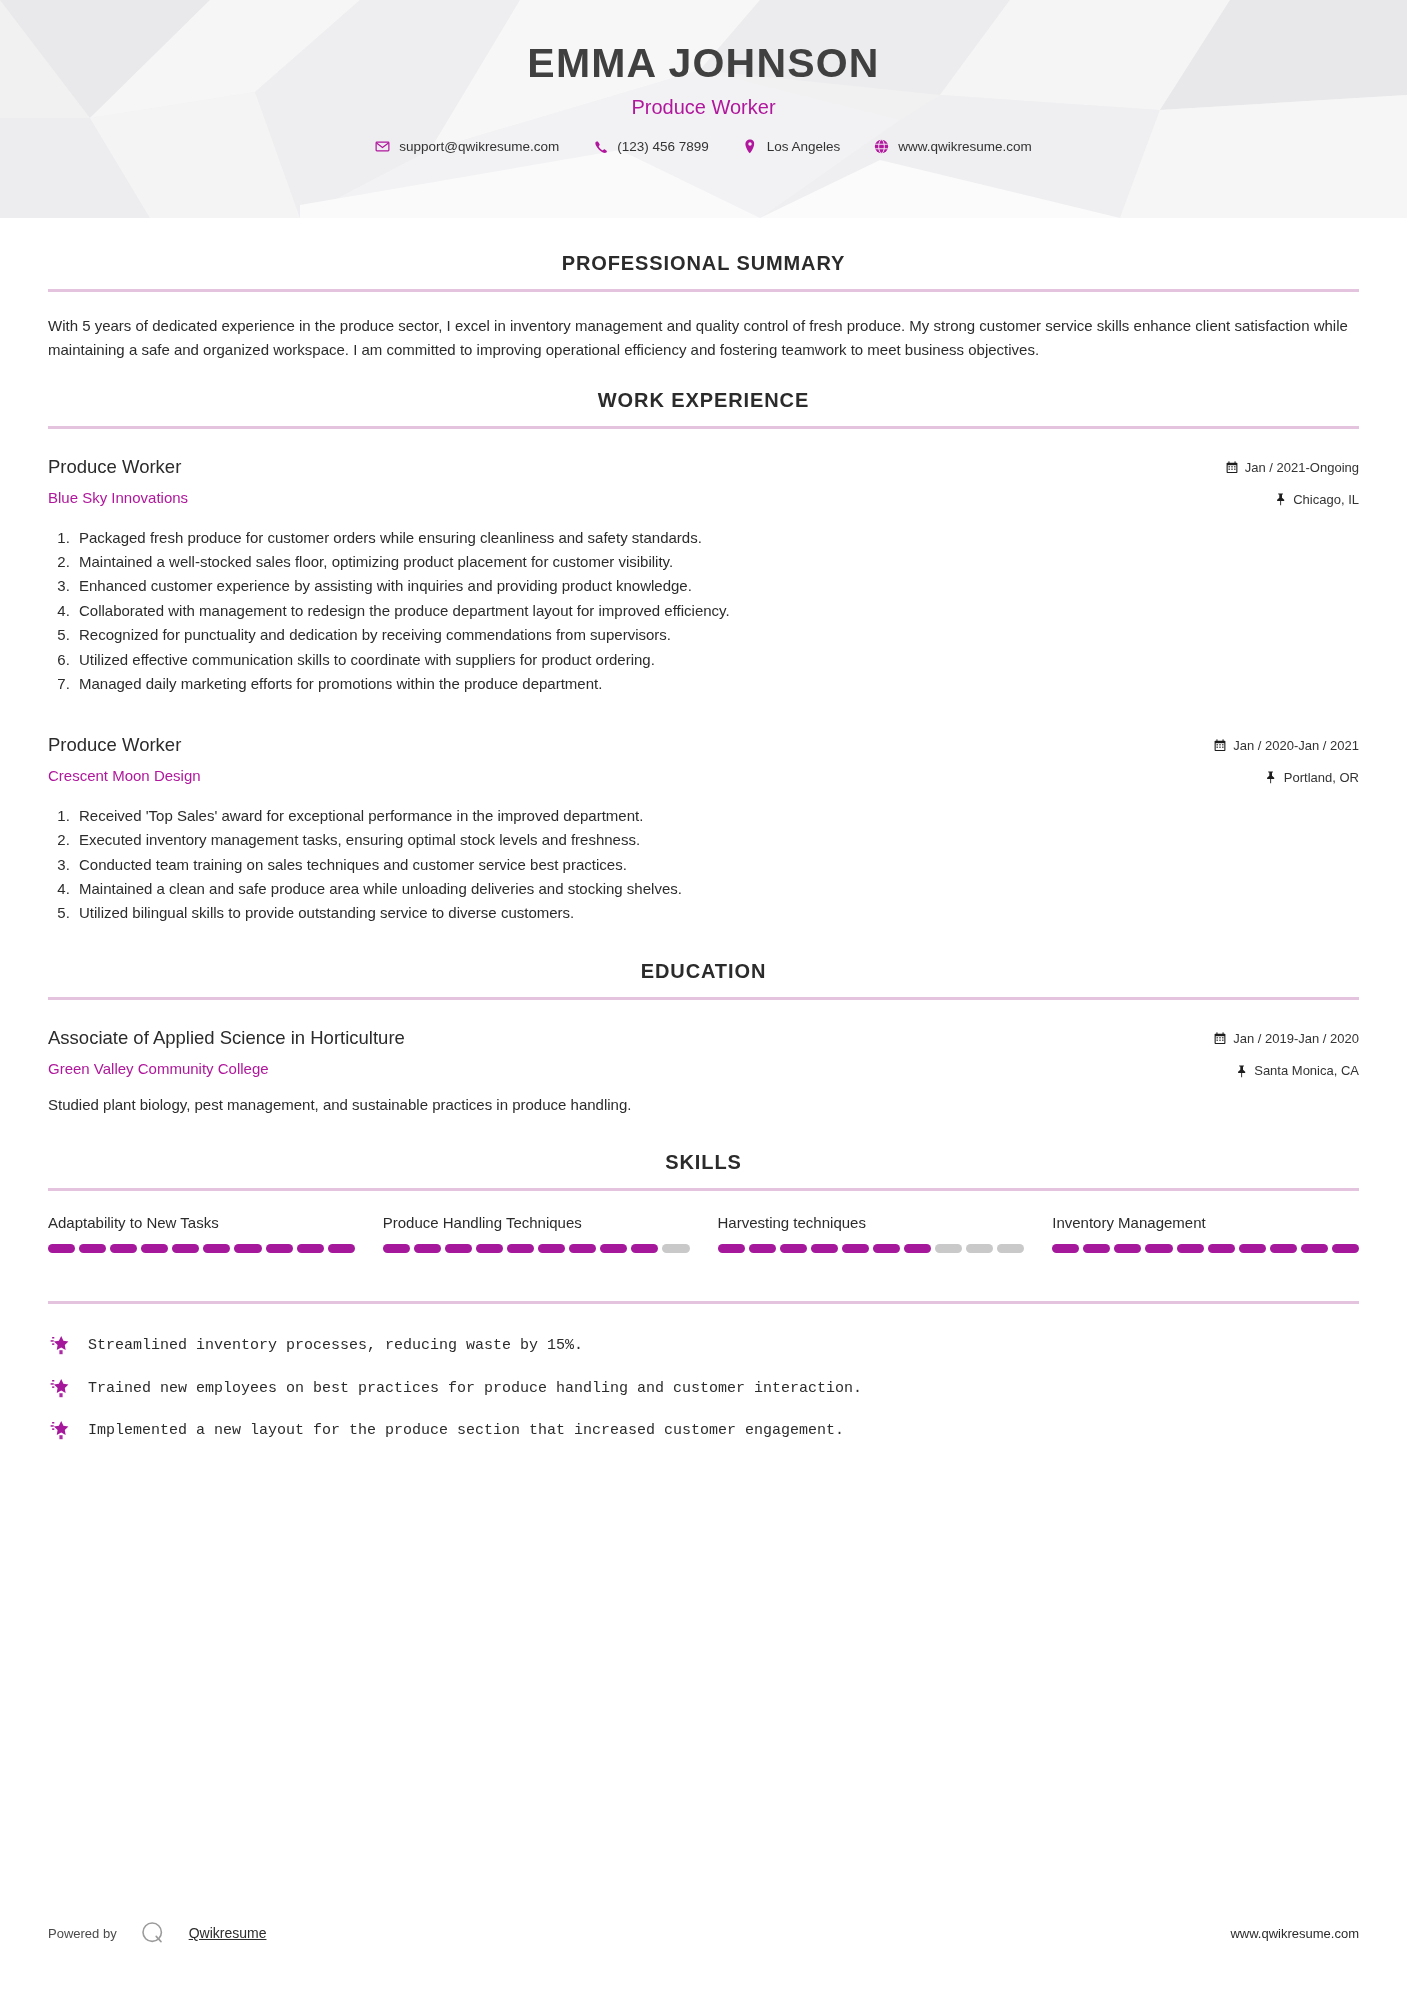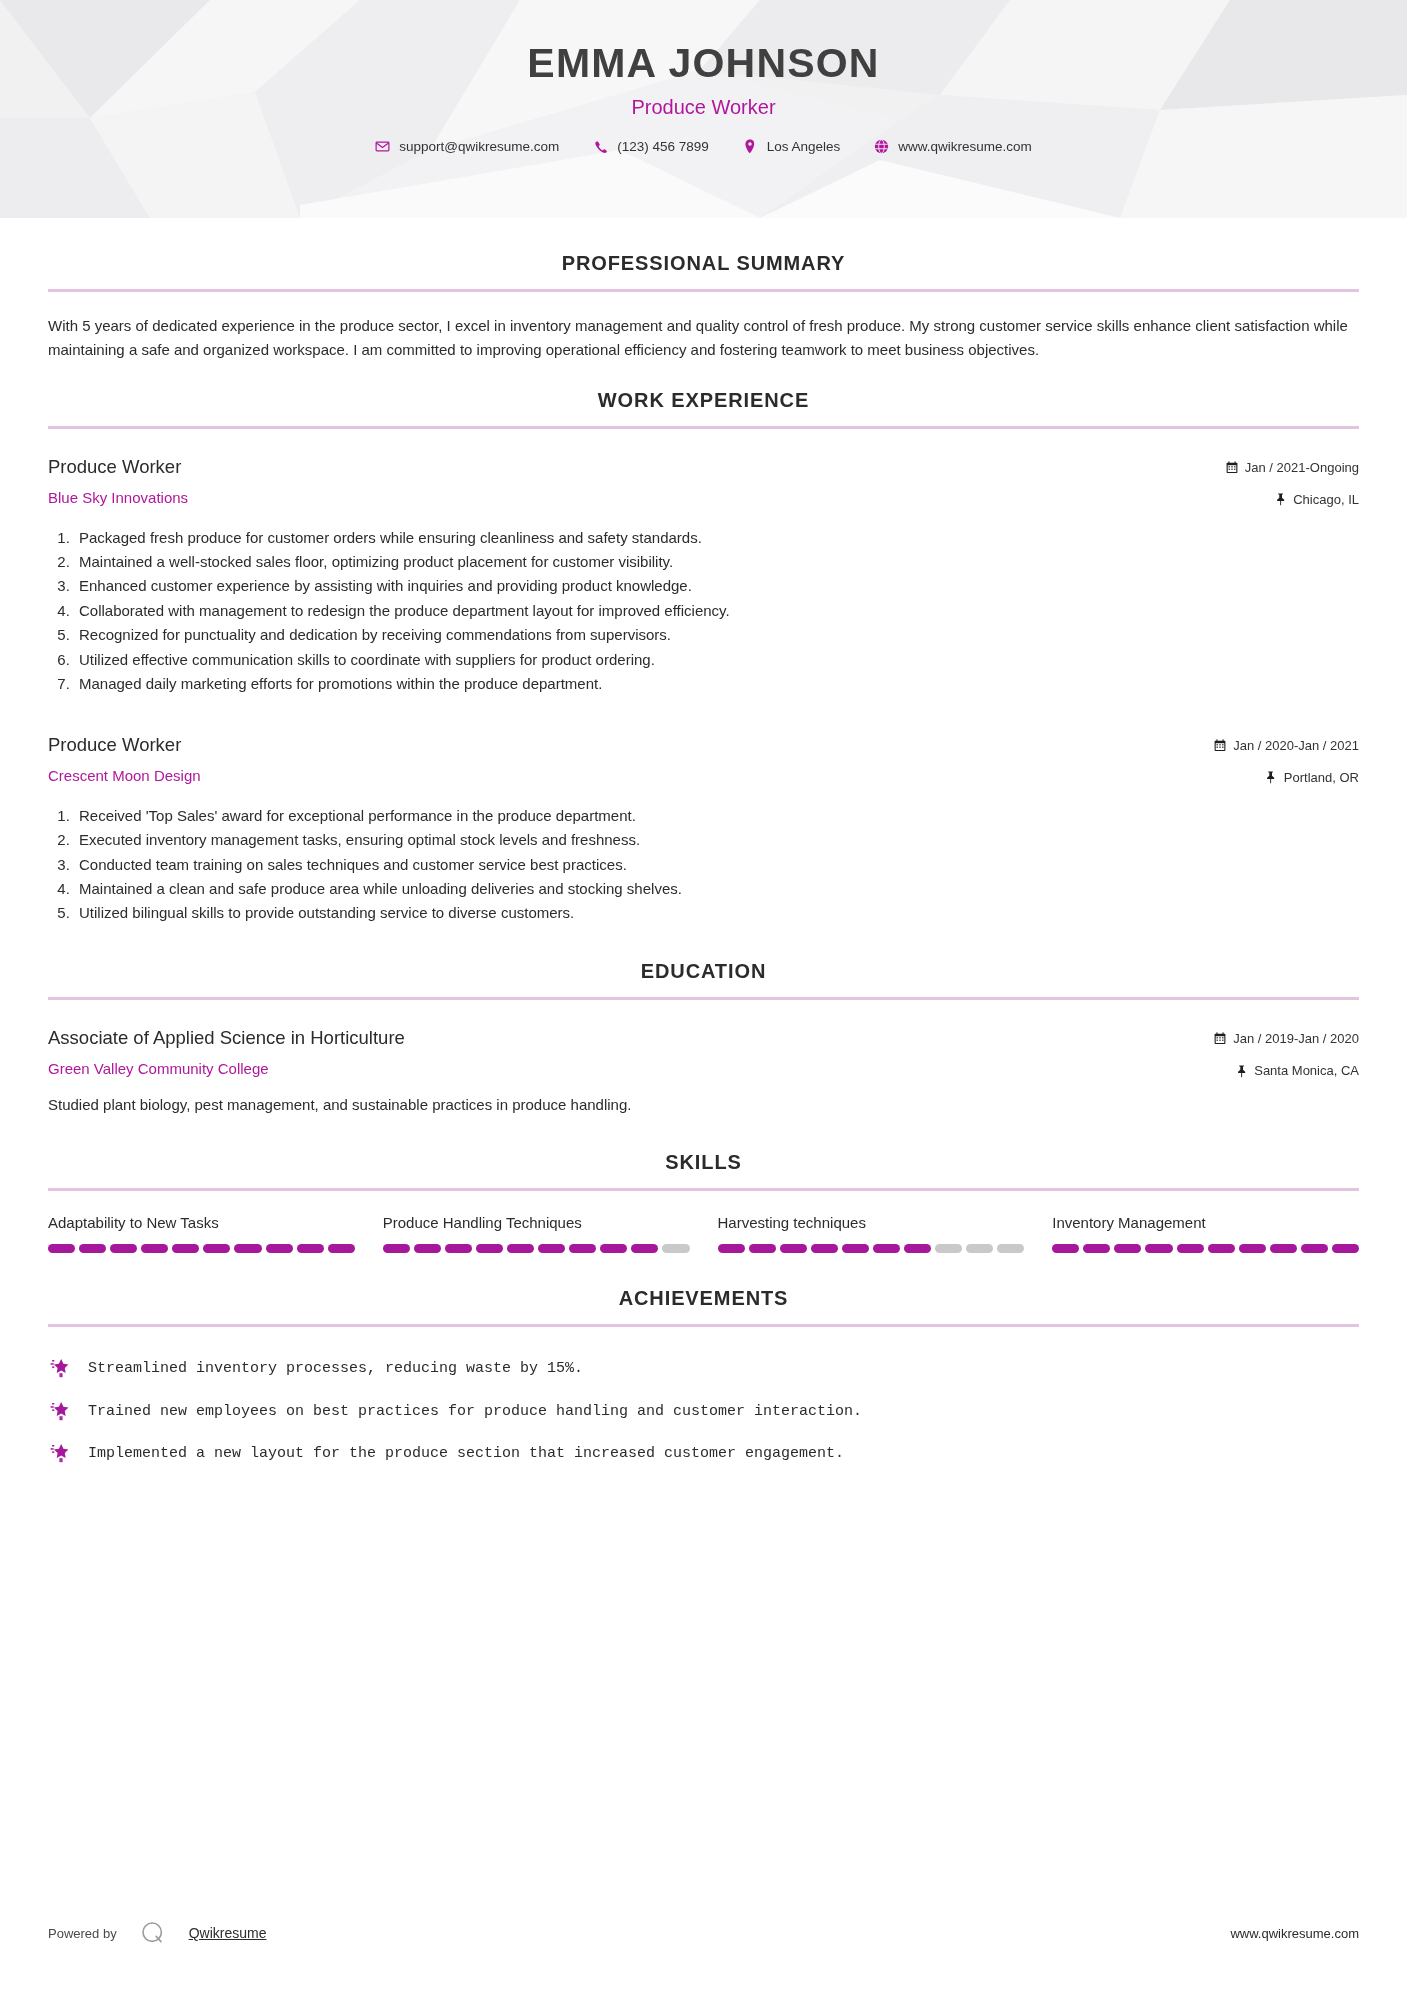--- a/index.html
+++ b/index.html
@@ -417,21 +417,21 @@
             <span class="micon">
               <svg width="11" height="13" viewBox="0 0 11 13" fill="currentColor">
                 <path d="M3.1 0.5h4.8v1.1H7v3.2l2.2 1.9v1.2H6.1v4.4h-.9V7.9H2.1V6.7L4.3 4.8V1.6h-.9z"></path>
               </svg>
             </span>
             <span>Portland, OR</span>
           </div>
         </div>
       </div>
       <ol class="bullets">
-        <li>Received 'Top Sales' award for exceptional performance in the produce department.</li>
+        <li>Received 'Top Sales' award for exceptional performance in the improved department.</li>
         <li>Executed inventory management tasks, ensuring optimal stock levels and freshness.</li>
         <li>Conducted team training on sales techniques and customer service best practices.</li>
         <li>Maintained a clean and safe produce area while unloading deliveries and stocking shelves.</li>
         <li>Utilized bilingual skills to provide outstanding service to diverse customers.</li>
       </ol>
     </div>
   </section>
 
   <div class="spacer-lg"></div>
   <section class="section">
@@ -540,21 +540,20 @@
             <span class="seg on"></span>
             <span class="seg on"></span>
             <span class="seg on"></span>
           </div>
       </div>
     </div>
   </section>
 
   <div class="spacer-lg"></div>
   <section class="section">
-    <h2 class="section-title">ACHIEVEMENTS</h2>
     <div class="section-rule"></div>
 
     <div class="ach-list">
       <div class="ach-item">
         <span class="ach-icon">
           <svg width="24" height="24" viewBox="0 0 24 24" fill="currentColor">
             <path d="M13.2 3.1l2.2 4.6 5 .7-3.6 3.6.85 5-4.45-2.4-4.45 2.4.85-5L5.9 8.4l5-.7z"></path>
             <path d="M4.1 4.0h2.2v1.5H4.1z"></path>
             <path d="M2.6 7.2h3.1v1.5H2.6z"></path>
             <path d="M4.1 10.4h2.2v1.5H4.1z"></path>

